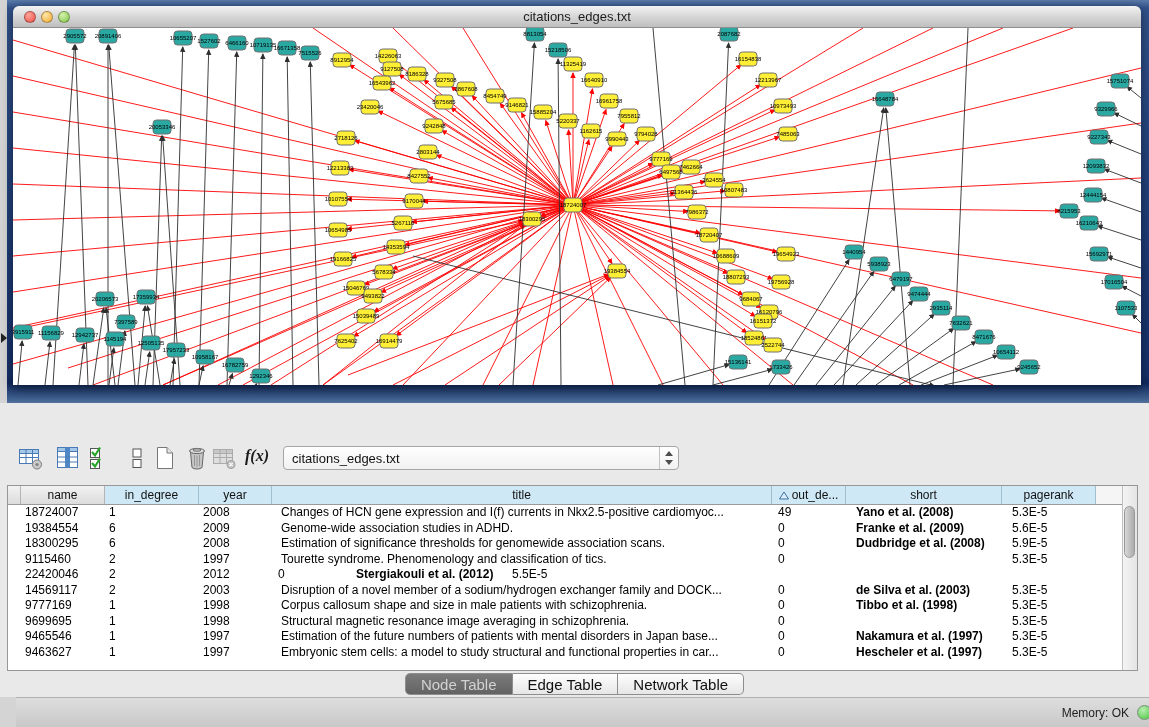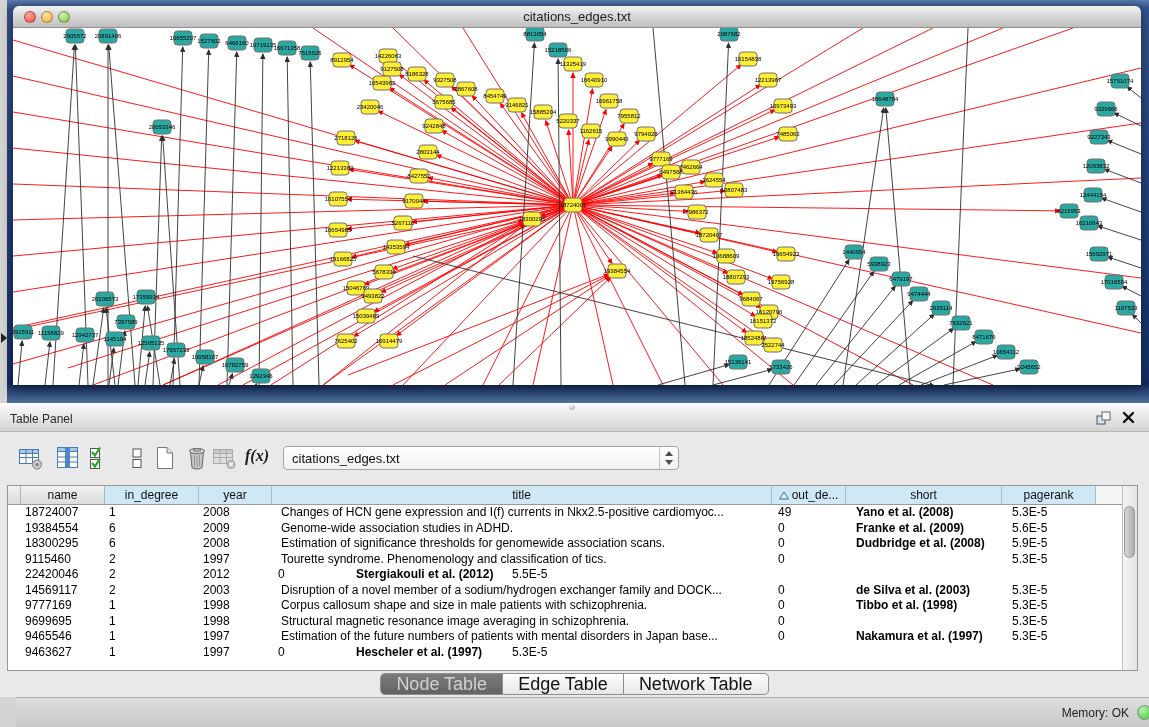--- a/index.html
+++ b/index.html
@@ -57,21 +57,21 @@
 .tr { display: flex; height: 15.5px; }
 .td { font-size: 12px; color: #000; line-height: 15.5px; padding-left: 4px; white-space: nowrap; overflow: hidden; flex-shrink: 0; }
 .td.c-title { padding-left: 9px; } .td.c-short { padding-left: 10px; font-weight: bold; } .td.c-pagerank { padding-left: 10px; } .td.c-out_degree { padding-left: 6px; }
 .vscroll { position: absolute; right: 0; top: 0; width: 15px; height: 100%; border-left: 1px solid #c0c0c0;
   background: linear-gradient(90deg,#f4f4f4,#e4e4e4); }
 .thumb { position: absolute; left: 1px; top: 20px; width: 11px; height: 52px; border-radius: 6px;
   border: 1px solid #999; background: linear-gradient(90deg,#d8d8d8,#ababab); }
 
 
 .tabbar { position: absolute; left: 0; top: 270px; width: 100%; display: flex; justify-content: center; }
-.seg { height: 22px; line-height: 21px; font-size: 18px; padding: 0 15px; color: #111; cursor: default;
+.seg { height: 22px; line-height: 21px; font-size: 15px; padding: 0 15px; color: #111; cursor: default;
   background: linear-gradient(#fefefe,#e6e6e6); border: 1px solid #8e8e8e; border-left: none; }
 .seg:first-child { border-left: 1px solid #8e8e8e; border-radius: 5px 0 0 5px; }
 .seg:last-child { border-radius: 0 5px 5px 0; }
 .seg.sel { background: linear-gradient(#7b7b7b,#636363); color: #d2d2d2; }
 
 
 .statusbar { position: absolute; left: 0; top: 697px; width: 1149px; height: 30px;
   background: linear-gradient(#dedede,#c8c8c8); border-top: 1px solid #b0b0b0; margin-left: 16px; }
 .memlabel { position: absolute; right: 36px; top: 8px; font-size: 12px; color: #222; }
 .memdot { position: absolute; right: 13px; top: 7px; width: 15px; height: 15px; border-radius: 50%;
@@ -688,31 +688,20 @@
               <rect x="239" y="341" width="18" height="14" rx="3.5" fill="#2aa9a3" stroke="#6f6f6f"></rect>
               <text x="248" y="350" text-anchor="middle" font-size="6" fill="#000000">1292346</text>
             </g>
           </svg>
       </div>
     </div>
   </div>
   <div class="sash"></div>
 
   <div class="table-panel">
-    <div class="panel-header">
-      <div class="grip"></div>
-      <span class="panel-title">Table Panel</span>
-      <svg class="hicon float-ic" width="15" height="15">
-        <rect x="1" y="5" width="8" height="8" fill="#dce4f0" stroke="#44506e"></rect>
-        <rect x="6" y="1" width="8" height="8" fill="#f7f7f7" stroke="#666"></rect>
-      </svg>
-      <svg class="hicon close-ic" width="13" height="13">
-        <path d="M2 2 L11 11 M11 2 L2 11" stroke="#111" stroke-width="2.4" stroke-linecap="round"></path>
-      </svg>
-    </div>
 
     <div class="toolbar">
       <svg class="tbtn" style="left:18px">
         <rect x="1.5" y="4.5" width="19" height="14" fill="#fff" stroke="#4a7ab5"></rect>
         <rect x="1.5" y="4.5" width="19" height="4" fill="#a6c8e8" stroke="#4a7ab5"></rect>
         <path d="M8 4.5 V18.5 M14.5 4.5 V18.5 M1.5 12.5 H20.5" stroke="#4a7ab5" fill="none"></path>
         <circle cx="19" cy="19.5" r="4.5" fill="#cccccc" stroke="#7a7a7a"></circle>
         <circle cx="19" cy="19.5" r="1.6" fill="#808080"></circle>
       </svg>
       <svg class="tbtn" style="left:55px">
@@ -860,20 +849,21 @@
             <div class="td c-title" style="width: 500px;">Estimation of the future numbers of patients with mental disorders in Japan base...</div>
             <div class="td c-out_degree" style="width: 74px;">0</div>
             <div class="td c-short" style="width: 156px;">Nakamura et al. (1997)</div>
             <div class="td c-pagerank" style="width: 94px;">5.3E-5</div>
           </div>
           <div class="tr">
             <div class="td" style="width: 13px;"></div>
             <div class="td c-name" style="width: 84px;">9463627</div>
             <div class="td c-in_degree" style="width: 94px;">1</div>
             <div class="td c-year" style="width: 73px;">1997</div>
+            <div class="td c-title" style="width: 500px;">Embryonic stem cells: a model to study structural and functional properties in car...</div>
             <div class="td c-out_degree" style="width: 74px;">0</div>
             <div class="td c-short" style="width: 156px;">Hescheler et al. (1997)</div>
             <div class="td c-pagerank" style="width: 94px;">5.3E-5</div>
           </div>
         </div>
       <div class="vscroll">
         <div class="thumb"></div>
       </div>
     </div>
 

